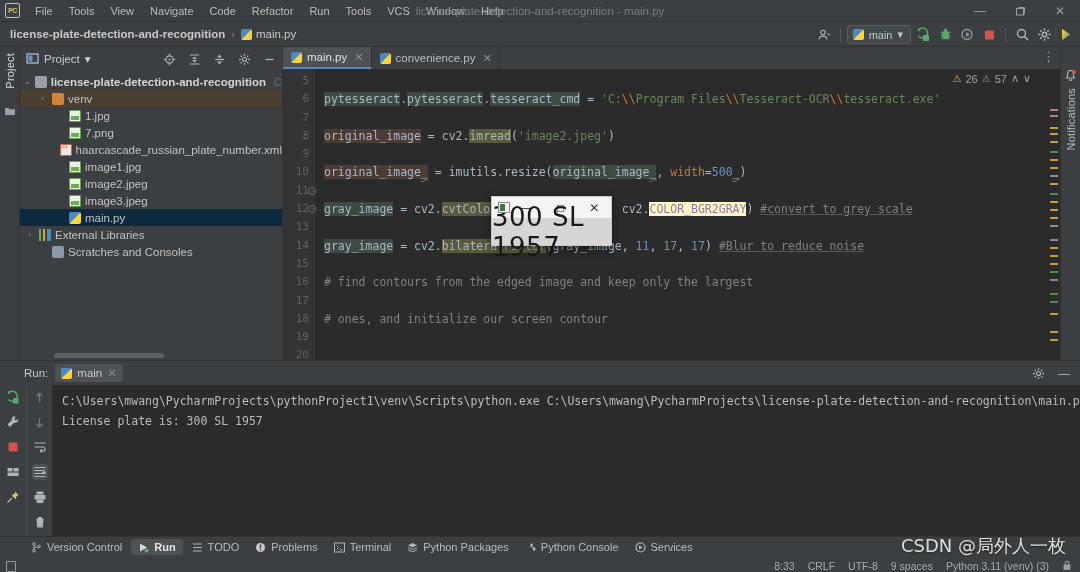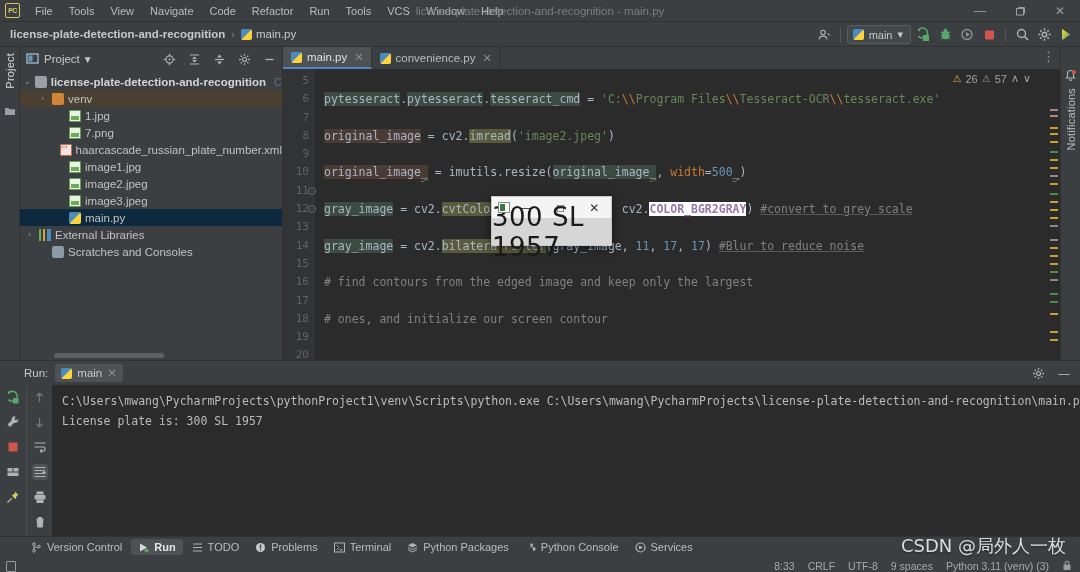--- a/index.html
+++ b/index.html
@@ -154,21 +154,21 @@
     flex: 1; padding-top: 3px; padding-left: 9px;
     font-family: "DejaVu Sans Mono", monospace; font-size: 11.5px;
     white-space: pre; overflow: hidden; line-height: 18.3px; color: #a9b7c6;
   }
   .code .ln { height: 18.3px; }
   .kw    { color: #cc7832; }
   .str   { color: #6a8759; }
   .num   { color: #6897bb; }
   .com   { color: #808080; text-decoration: underline; text-decoration-color:#5a5a5a;}
   .fn    { color: #a9b7c6; background: #5a5a3c; }
-  .cnst  { color: #9876aa; background: #ffffff; font-weight: bold; }
+  .cnst  { color: #9876aa; background: #fef9c3; }
   .var   { color: #a9b7c6; background: #3d4a41; }
   .varb  { color: #a9b7c6; background: #4a3b34; }
   .wavy  { text-decoration: underline wavy #6a6a4a; text-decoration-skip-ink: none; }
 
   .insp-badge {
     position: absolute; right: 26px; top: 2px; display: flex; align-items: center;
     gap: 4px; font-size: 11px; color: #a0a0a0; background: #2b2b2b; padding: 1px 3px;
   }
   .warn-tri { color: #d9a13b; font-size: 10px; }
   .warn-tri.weak { color: #8b8d90; }

